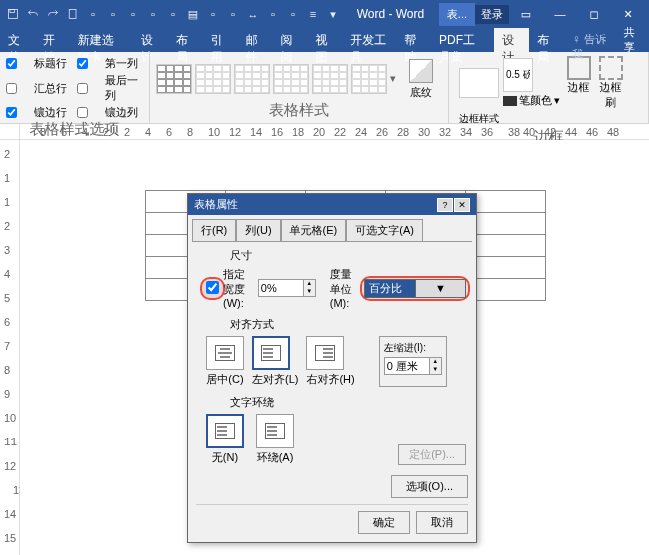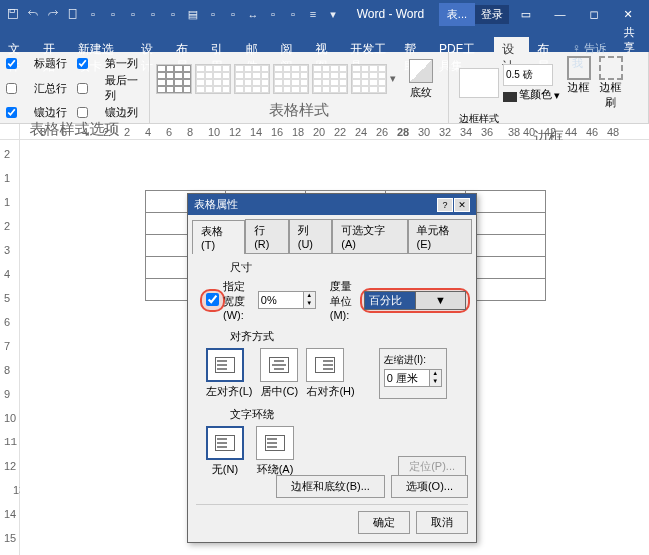--- a/index.html
+++ b/index.html
@@ -7,39 +7,39 @@
 .titlebar{height:28px;background:#2b579a;display:flex;align-items:center;padding:0 4px;color:#fff;}
 .titlebar .qat{display:flex;gap:2px;align-items:center;}
 .qat-btn{width:18px;height:18px;display:flex;align-items:center;justify-content:center;color:#fff;opacity:.9;}
 .qat-btn svg{width:12px;height:12px;}
 .titlebar .center{flex:1;text-align:center;font-size:12px;}
 .titlebar .right{display:flex;gap:0;align-items:center;}
 .win-btn{width:34px;height:28px;display:flex;align-items:center;justify-content:center;color:#fff;}
 .login-btn{background:#1e3f77;padding:2px 6px;font-size:11px;}
 .tab-extra{background:#4472c4;padding:4px 8px;font-size:11px;}
 .menubar{height:24px;background:#2b579a;display:flex;color:#fff;}
-.menu-item{padding:4px 8px;font-size:12px;cursor:pointer;margin-top:9px;}
+.menu-item{padding:4px 8px;font-size:12px;cursor:pointer;}
 .menu-item.active{background:#f3f3f3;color:#333;}
 .menu-item.layout{background:#2b579a;color:#fff;}
 .menu-share{margin-left:auto;padding:4px 8px;display:flex;align-items:center;gap:4px;}
 .ribbon{height:72px;background:#f3f3f3;border-bottom:1px solid #d4d4d4;display:flex;}
 .rib-group{border-right:1px solid #d4d4d4;padding:2px 6px;display:flex;flex-direction:column;justify-content:space-between;}
 .rib-label{text-align:center;font-size:15px;color:#666;padding-bottom:1px;}
 .checks{display:grid;grid-template-columns:auto auto;gap:2px 10px;padding-top:2px;}
 .chk{display:flex;align-items:center;gap:17px;font-size:11px;}
 .chk input{width:11px;height:11px;}
 .styles-grid{display:flex;gap:3px;align-items:center;padding-top:2px;flex:1;}
 .style-thumb{width:36px;height:30px;border:1px solid #ccc;background:#fff;display:grid;grid-template-columns:repeat(4,1fr);grid-template-rows:repeat(4,1fr);}
 .style-thumb div{border:.5px solid #ddd;}
 .style-thumb.first div{border:.5px solid #999;}
 .shading{width:32px;text-align:center;}
 .shading-ico{width:24px;height:24px;margin:2px auto;background:linear-gradient(135deg,#fff 50%,#ddd 50%);border:1px solid #999;}
 .borders{padding:2px 4px;display:flex;flex-direction:column;gap:2px;font-size:10px;}
 .borders-row{display:flex;gap:4px;align-items:center;}
-.border-input{width:50px;height:16px;border:1px solid #ccc;font-size:10px;padding:10px 2px;}
+.border-input{width:30px;height:16px;border:1px solid #ccc;font-size:10px;padding:16px 2px;}
 .border-btns{display:flex;gap:2px;}
 .border-btn{width:30px;text-align:center;}
 .border-ico{width:24px;height:24px;border:2px solid #999;margin:0 auto;}
 .ruler-area{height:16px;background:#fff;border-bottom:1px solid #e0e0e0;display:flex;}
 .ruler-corner{width:20px;border-right:1px solid #e0e0e0;}
 .ruler-h{flex:1;position:relative;font-size:8px;color:#666;}
 .ruler-h span{position:absolute;top:2px;}
 .doc-area{position:relative;height:415px;background:#fff;display:flex;}
 .ruler-v{width:20px;border-right:1px solid #e0e0e0;position:relative;font-size:8px;color:#666;}
 .ruler-v span{position:absolute;left:4px;}
@@ -304,21 +304,21 @@
         </div>
     </div>
     <div class="rib-label">表格样式</div>
   </div>
   <div class="rib-group" style="width:200px">
     <div class="borders">
       <div class="borders-row">
         <div style="width:40px;height:30px;border:1px solid #ccc;background:#fff"></div>
         <div style="display:flex;flex-direction:column;gap:1px">
           <input class="border-input" value="0.5 磅" style="">
-          <div style="display:flex;align-items:flex-end;gap:2px"><span style="width:14px;height:10px;background:#333;display:inline-block"></span><span>笔颜色</span>▾</div>
+          <div style="display:flex;align-items:center;gap:2px"><span style="width:14px;height:10px;background:#333;display:inline-block"></span><span>笔颜色</span>▾</div>
         </div>
         <div class="border-btns">
           <div class="border-btn">
               <div class="border-ico"></div>
               <div>边框</div>
             </div>
           <div class="border-btn">
               <div class="border-ico" style="border-style:dashed"></div>
               <div>边框刷</div>
             </div>
@@ -343,21 +343,21 @@
       <span style="left: 167px;">8</span>
       <span style="left: 188px;">10</span>
       <span style="left: 209px;">12</span>
       <span style="left: 230px;">14</span>
       <span style="left: 251px;">16</span>
       <span style="left: 272px;">18</span>
       <span style="left: 293px;">20</span>
       <span style="left: 314px;">22</span>
       <span style="left: 335px;">24</span>
       <span style="left: 356px;">26</span>
-      <span style="left: 377px; font-weight: bold;">28</span>
+      <span style="left: 377px;">28</span>
       <span style="left: 398px;">30</span>
       <span style="left: 419px;">32</span>
       <span style="left: 440px;">34</span>
       <span style="left: 461px;">36</span>
       <span style="left: 488px;">38</span>
       <span style="left: 503px;">40</span>
       <span style="left: 524px;">42</span>
       <span style="left: 545px;">44</span>
       <span style="left: 566px;">46</span>
       <span style="left: 587px;">48</span>
@@ -429,25 +429,24 @@
 
 <div class="dialog">
   <div class="dlg-title">
     <span>表格属性</span>
     <div class="dlg-title-btns">
       <div class="dlg-tbtn">?</div>
       <div class="dlg-tbtn">✕</div>
     </div>
   </div>
   <div class="dlg-tabs">
-    <div class="dlg-tab active">表格(T)</div>
     <div class="dlg-tab">行(R)</div>
     <div class="dlg-tab">列(U)</div>
+    <div class="dlg-tab">单元格(E)</div>
     <div class="dlg-tab">可选文字(A)</div>
-    <div class="dlg-tab">单元格(E)</div>
   </div>
   <div class="dlg-body">
     <div class="dlg-section">
       <div class="dlg-sec-title">尺寸</div>
       <div class="dlg-row">
         <span class="hl"><input type="checkbox" checked="" style=""></span>
         <span>指定宽度(W):</span>
         <span class="spin">
             <input value="0%" style="">
             <span class="spin-b">
@@ -460,30 +459,30 @@
               <span>百分比</span>
               <span class="combo-arr">▼</span>
             </span></span>
       </div>
     </div>
     <div class="dlg-section">
       <div class="dlg-sec-title">对齐方式</div>
       <div style="display:flex;gap:12px">
         <div class="align-opts">
           <div class="align-opt">
+              <div class="align-box">
+                <div class="align-ico ico-c"></div>
+              </div>
+              <div>居中(C)</div>
+            </div>
+          <div class="align-opt">
               <div class="align-box sel">
                 <div class="align-ico ico-l"></div>
               </div>
               <div>左对齐(L)</div>
-            </div>
-          <div class="align-opt">
-              <div class="align-box">
-                <div class="align-ico ico-c"></div>
-              </div>
-              <div>居中(C)</div>
             </div>
           <div class="align-opt">
               <div class="align-box">
                 <div class="align-ico ico-r"></div>
               </div>
               <div>右对齐(H)</div>
             </div>
         </div>
         <div class="indent-box">
           <div style="font-size:10px;margin-bottom:2px">左缩进(I):</div>
@@ -511,21 +510,20 @@
               <div class="align-ico ico-l"></div>
             </div>
             <div>环绕(A)</div>
           </div>
         <button class="dlg-pos-btn">定位(P)...</button>
       </div>
     </div>
   </div>
   <div class="dlg-bottom">
     <div class="dlg-bottom-row">
-      <button class="dlg-btn">边框和底纹(B)...</button>
       <button class="dlg-btn">选项(O)...</button>
     </div>
     <hr style="margin:6px 0;border:none;border-top:1px solid #ccc">
     <div class="dlg-bottom-row">
       <button class="dlg-btn">确定</button>
       <button class="dlg-btn">取消</button>
     </div>
   </div>
 </div>
 

